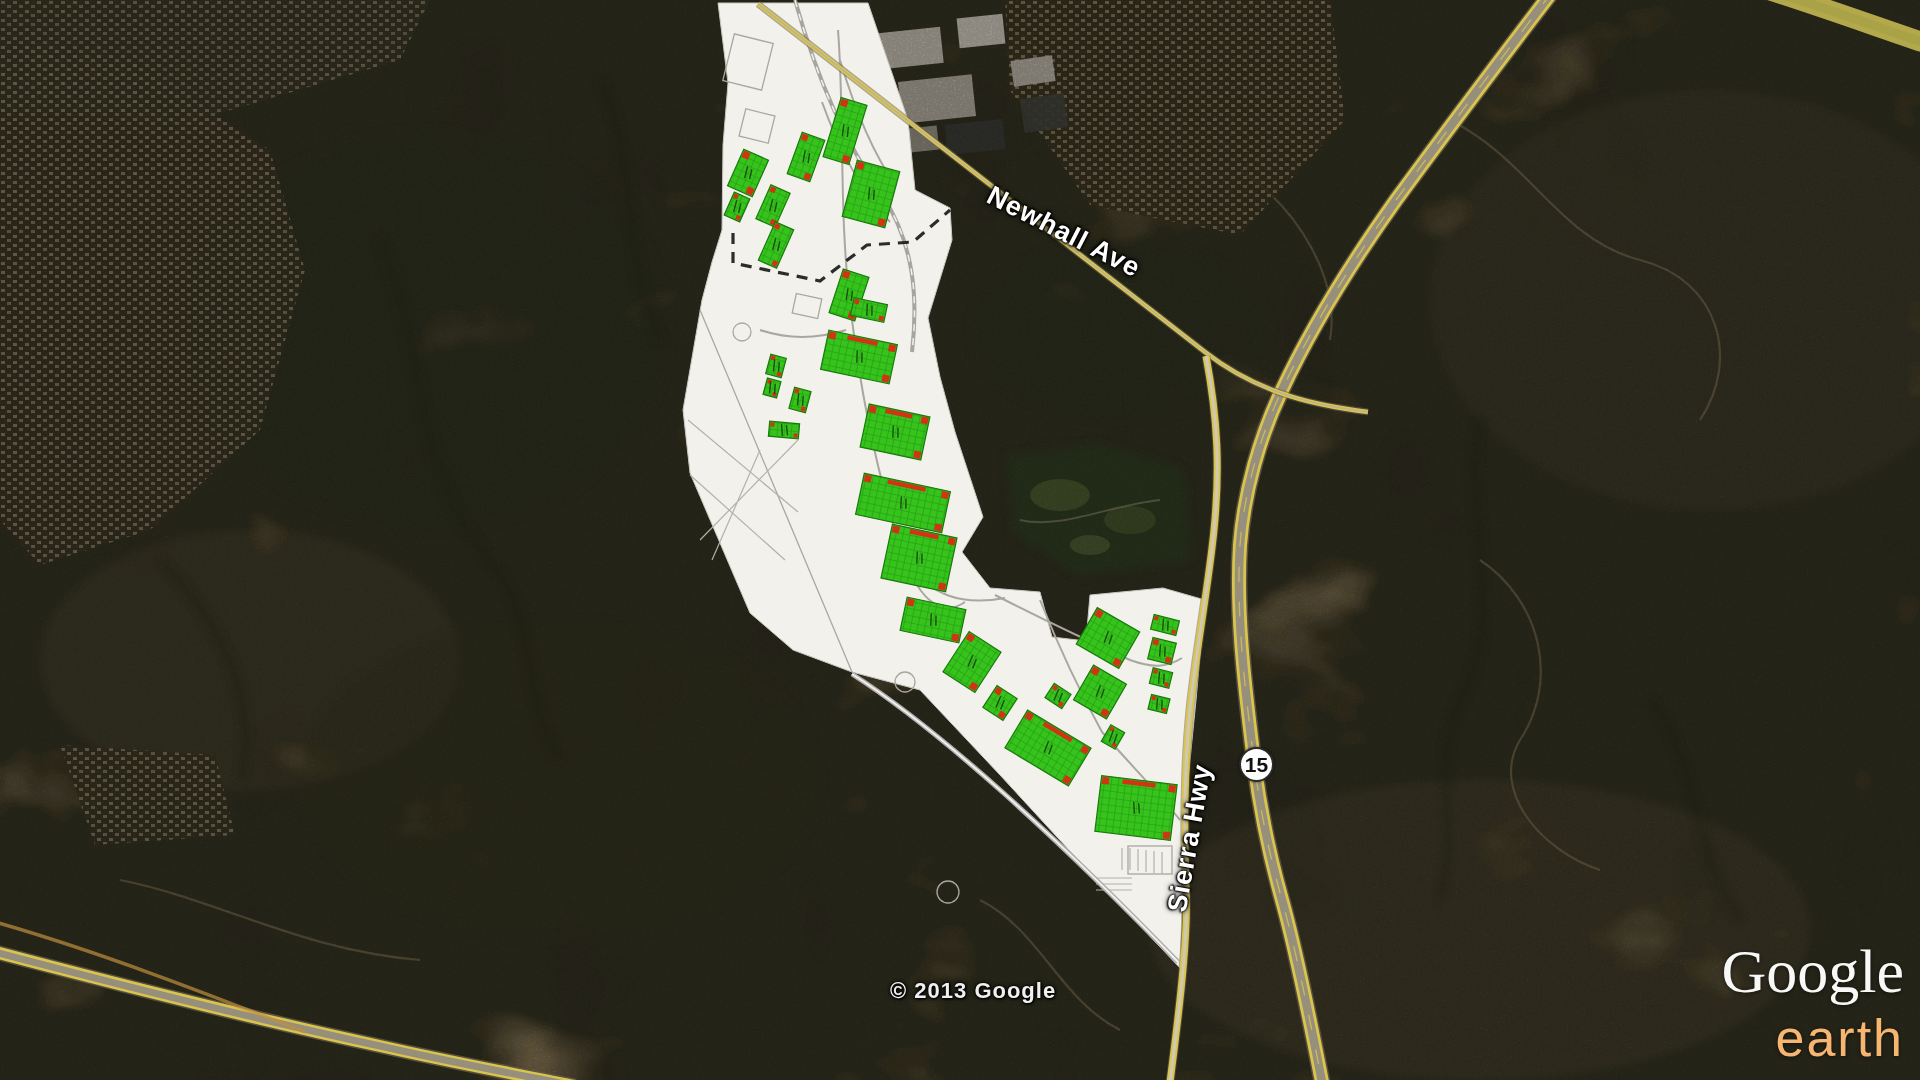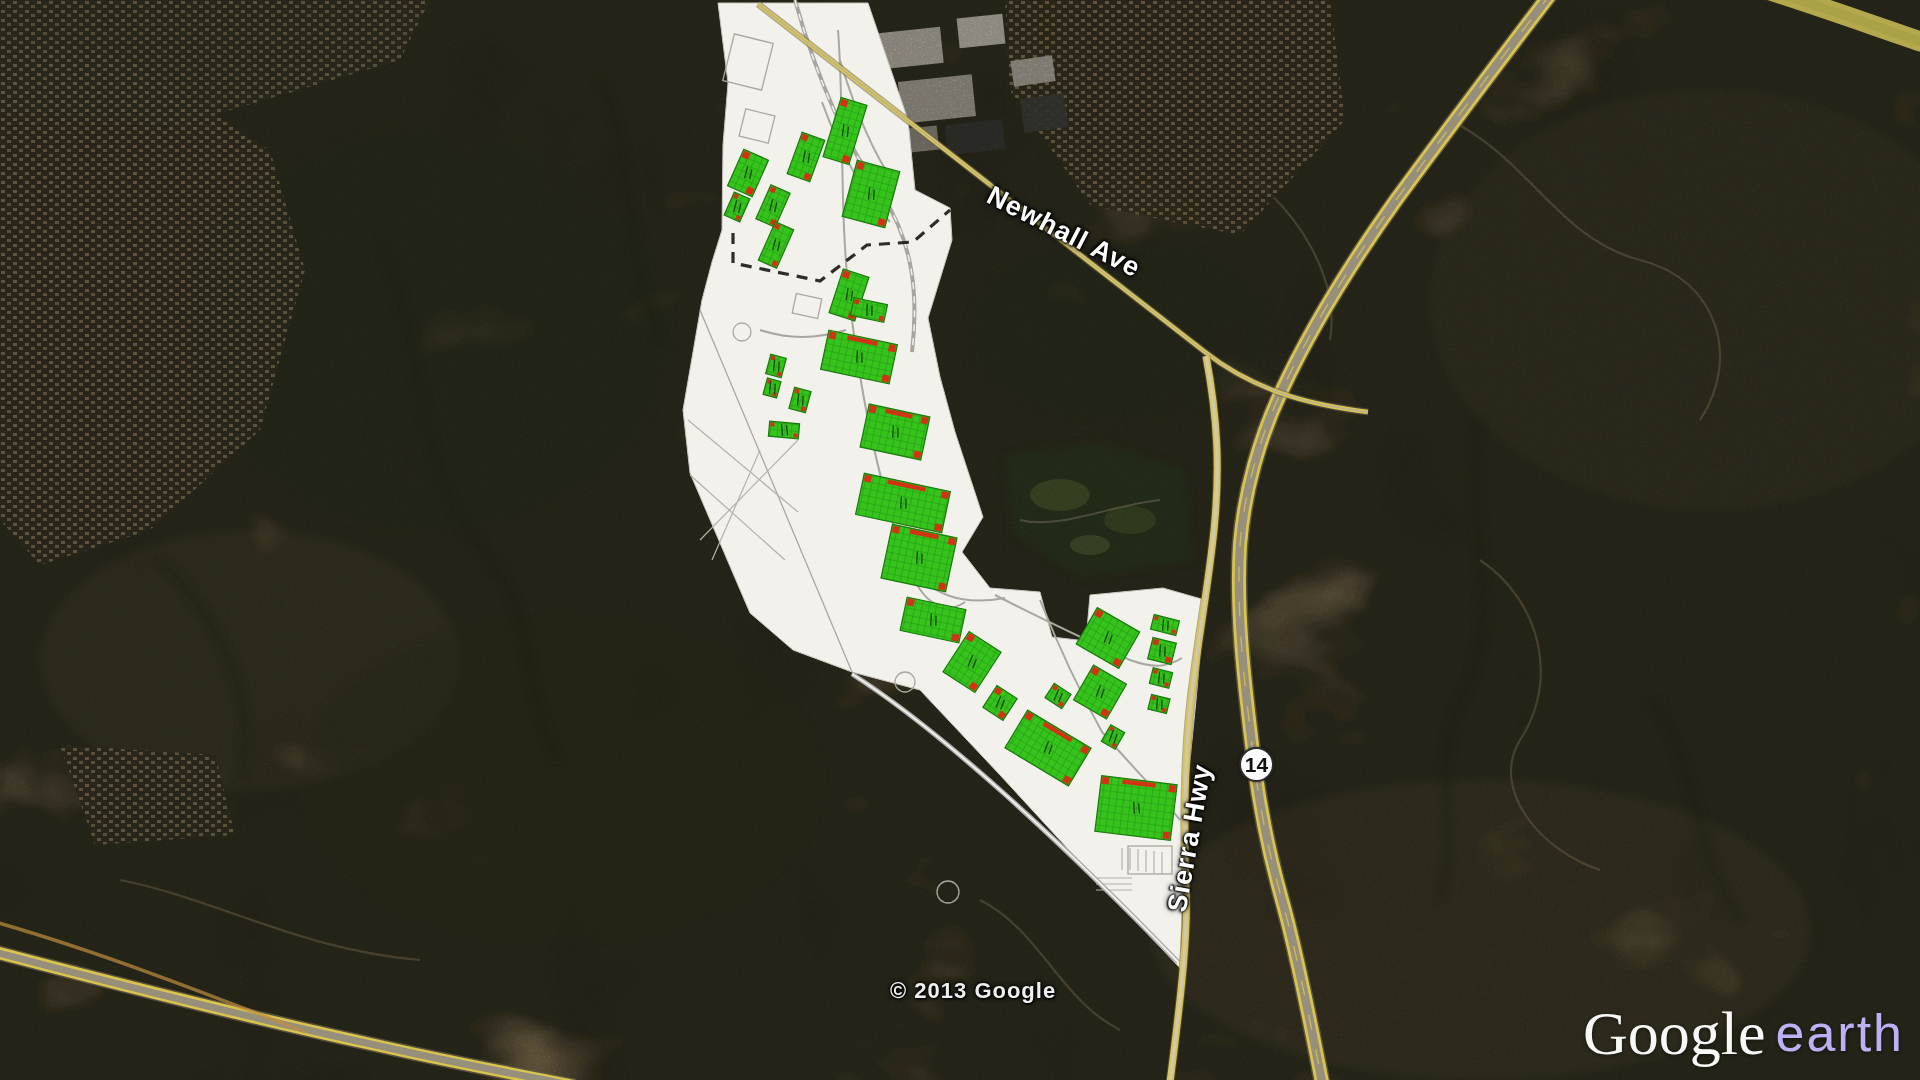--- a/index.html
+++ b/index.html
@@ -10,24 +10,24 @@
              text-shadow:0 0 3px #000,0 0 6px #000,1px 1px 2px #000,-1px -1px 2px #000;
              white-space:nowrap;pointer-events:none;}
   #label-newhall{left:996px;top:180px;transform:rotate(27deg);transform-origin:left top;}
   #label-sierra{left:1190px;top:838px;transform:translate(-50%,-50%) rotate(-80deg);}
   .shield{position:absolute;left:1239px;top:747px;width:35px;height:35px;border-radius:50%;
           background:#fdfdfd;border:2px solid #2a2a2a;box-sizing:border-box;
           display:flex;align-items:center;justify-content:center;
           color:#111;font-size:21px;font-weight:bold;box-shadow:0 0 3px rgba(0,0,0,.6);}
   .copyright{position:absolute;left:890px;top:978px;color:#f0f0f0;font-size:22px;font-weight:bold;
              letter-spacing:1px;text-shadow:0 0 3px #000,0 0 5px #000,1px 1px 2px #000;}
-  .ge-logo{position:absolute;right:16px;bottom:16px;display:flex;align-items:center;gap:10px;
-           opacity:.97;text-shadow:0 1px 4px rgba(0,0,0,.55);}
+  .ge-logo{position:absolute;right:16px;bottom:16px;display:flex;align-items:flex-end;gap:10px;
+           opacity:.97;text-shadow:0 1px 4px rgba(0,0,0,.55);flex-direction:column;}
   .ge-logo .g{font-family:"Liberation Serif",serif;font-size:62px;color:#fff;line-height:1;}
-  .ge-logo .e{font-family:"Liberation Sans",sans-serif;font-size:52px;font-weight:400;color:#c4b5fd;line-height:1;letter-spacing:2px;}
+  .ge-logo .e{font-family:"Liberation Sans",sans-serif;font-size:52px;font-weight:400;color:#fdba74;line-height:1;letter-spacing:2px;}
 </style>
 </head>
 <body>
 
 <div class="stage">
 
 <svg width="1920" height="1080" viewBox="0 0 1920 1080">
   <defs>
     <filter id="blotchDark" x="0" y="0" width="1920" height="1080" filterUnits="userSpaceOnUse">
       <feTurbulence type="fractalNoise" baseFrequency="0.005 0.007" numOctaves="4" seed="8" result="n"></feTurbulence>
@@ -417,21 +417,21 @@
       <path d="M1206,356 C1218,420 1220,470 1214,530 C1208,590 1196,650 1190,710 C1184,770 1184,830 1186,890 C1188,930 1182,990 1170,1082" fill="none" stroke="#d9c44e" stroke-width="7"></path>
       <path d="M1206,356 C1218,420 1220,470 1214,530 C1208,590 1196,650 1190,710 C1184,770 1184,830 1186,890 C1188,930 1182,990 1170,1082" fill="none" stroke="#cfc9b4" stroke-width="3"></path>
     </g>
   </g>
 </svg>
 
 <div class="map-label" id="label-newhall">Newhall Ave</div>
 <div class="map-label" id="label-sierra">Sierra Hwy</div>
 
 <div class="shield">
-  <span>14</span>
+  <span>15</span>
 </div>
 
 <div class="copyright">© 2013 Google</div>
 
 <div class="ge-logo">
   <span class="g">Google</span>
   <span class="e">earth</span>
 </div>
 
 </div>

